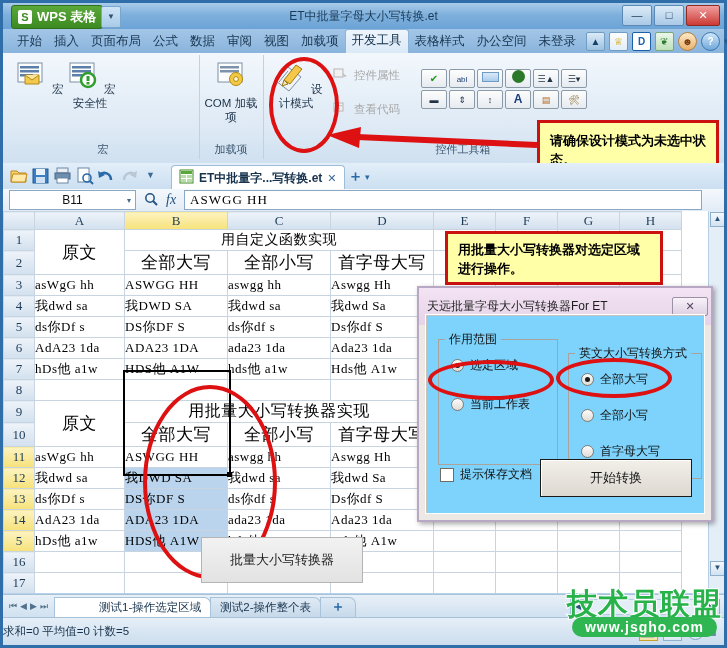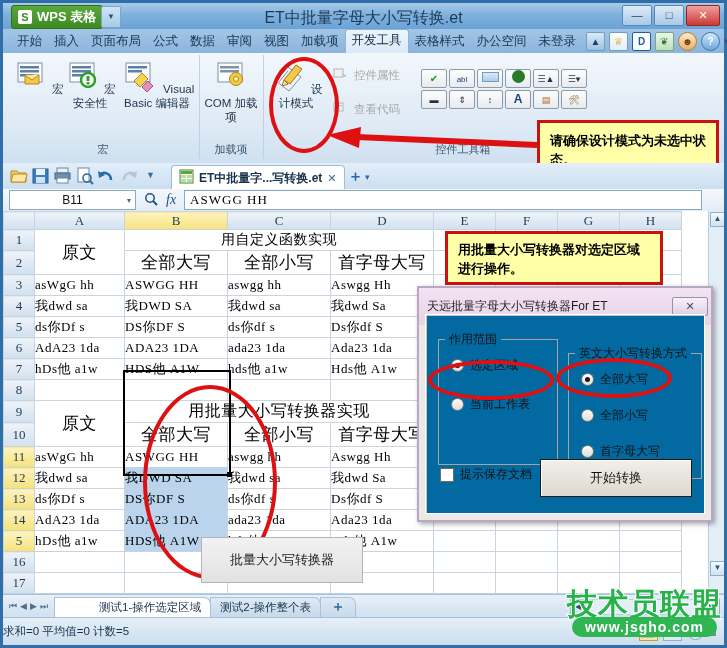--- a/index.html
+++ b/index.html
@@ -22,21 +22,21 @@
   .titlebar{position:absolute;left:0;top:0;right:0;height:26px;
     background:linear-gradient(#a9cbe9,#7fb0dc 45%,#6ba3d6);}
   .wpslogo{position:absolute;left:8px;top:2px;height:22px;display:flex;align-items:center;
     background:linear-gradient(#5aa73a,#3d8a22);border:1px solid #2e7018;border-radius:3px;
     padding:0 6px;color:#fff;font-weight:bold;font-size:13px;gap:5px;}
   .wpslogo .sq{width:14px;height:14px;background:#fff;color:#3d8a22;border-radius:2px;
     font-size:11px;line-height:14px;text-align:center;font-weight:bold;}
   .wpsdrop{position:absolute;left:98px;top:3px;width:18px;height:20px;
     background:linear-gradient(#cfe4f6,#a8cbe8);border:1px solid #7ba6cc;border-radius:2px;
     color:#30506e;font-size:8px;text-align:center;line-height:20px;}
-  .doctitle{position:absolute;left:0;right:0;top:5px;text-align:center;color:#1b3a57;font-size:16px;}
+  .doctitle{position:absolute;left:0;right:0;top:5px;text-align:center;color:#1b3a57;font-size:12px;}
   .wbtns{position:absolute;right:4px;top:2px;display:flex;gap:2px;}
   .wbtn{width:28px;height:19px;border:1px solid #5a87b4;border-radius:2px;
     background:linear-gradient(#dcebf8,#a9c9e6);color:#1b3a57;font-size:11px;
     text-align:center;line-height:18px;}
   .wbtn.close{background:linear-gradient(#f0a0a0,#cc3a34);border-color:#8e2a22;color:#fff;width:32px;font-weight:bold;}
 
   
   .menubar{position:absolute;left:0;top:26px;right:0;height:24px;
     background:linear-gradient(#a3c6e6,#8ab4dd);display:flex;align-items:center;padding-left:8px;}
   .mitem{padding:3px 6px;color:#18354f;font-size:12.5px;white-space:nowrap;}
@@ -104,21 +104,21 @@
   .selbox{position:absolute;border:2px solid #000;pointer-events:none;}
   .selbox .nub{position:absolute;right:-3px;bottom:-3px;width:5px;height:5px;background:#000;}
 
   
   .dlg{position:absolute;left:414px;top:283px;width:296px;height:236px;
     background:#ece9e4;border:2px solid #b9a8c4;box-shadow:2px 2px 5px rgba(0,0,0,.35);box-sizing:border-box;}
   .dlgtitle{height:37px;background:linear-gradient(#f3e3f3,#e6d3e8);display:flex;align-items:center;
     padding:0 3px 0 8px;font-size:12px;color:#1d1d1d;}
   .dlgx{margin-left:auto;width:34px;height:17px;border:1px solid #9b90a4;border-radius:2px;
     background:linear-gradient(#f8f2fa,#ddd0e2);color:#55445e;font-size:11px;text-align:center;line-height:16px;}
-  .dlgbody{position:absolute;left:6px;top:26px;right:6px;bottom:6px;background:#0369a1;
+  .dlgbody{position:absolute;left:6px;top:26px;right:6px;bottom:6px;background:#7dd3fc;
     border:1px solid #fff;box-shadow:inset 1px 1px 0 #c8c4bd;}
   fieldset.fs{position:absolute;border:1px solid #a8a49d;margin:0;padding:0;}
   fieldset.fs legend{font-size:12px;color:#111;padding:0 4px;margin-left:6px;}
   .radio{display:flex;align-items:center;gap:6px;font-size:12px;color:#111;margin:9px 0 0 12px;}
   .rdot{width:11px;height:11px;border-radius:50%;border:1px solid #7d7a74;
     background:linear-gradient(#fbfbfb,#e0ddd7);position:relative;flex:none;}
   .rdot.on::after{content:"";position:absolute;left:3px;top:3px;width:5px;height:5px;
     border-radius:50%;background:#1a1a1a;}
   .chk{position:absolute;left:14px;bottom:30px;display:flex;align-items:center;gap:6px;font-size:12px;color:#111;}
   .cbx{width:12px;height:12px;border:1px solid #6f6c66;background:#fff;}
@@ -232,32 +232,20 @@
             <rect x="5" y="2" width="24" height="19" fill="#fdfdfd" stroke="#7c90a6"></rect>
             <rect x="7" y="5" width="19" height="2.5" fill="#5b7fa8"></rect>
               <rect x="7" y="9" width="19" height="2.5" fill="#5b7fa8"></rect>
             <rect x="7" y="13" width="19" height="2.5" fill="#5b7fa8"></rect>
             <circle cx="23" cy="19" r="7" fill="#fff" stroke="#2f9e2f" stroke-width="2.5"></circle>
             <rect x="21.5" y="15" width="3" height="5" fill="#2f9e2f"></rect>
               <rect x="21.5" y="21" width="3" height="2.5" fill="#2f9e2f"></rect>
           </svg>
         </span>
         <span class="lbl">宏安全性</span>
-      </div>
-      <div class="rbtn" style="left:108px;top:6px;width:84px">
-        <span class="ico">
-          <svg width="40" height="32" viewBox="0 0 40 32">
-            <rect x="6" y="2" width="24" height="19" fill="#fdfdfd" stroke="#7c90a6"></rect>
-            <rect x="8" y="5" width="19" height="2.5" fill="#5b7fa8"></rect>
-              <rect x="8" y="9" width="14" height="2.5" fill="#5b7fa8"></rect>
-            <path d="M14 20 l8 -8 l6 6 l-8 8 z" fill="#f6d34f" stroke="#b08b13"></path>
-            <path d="M22 26 l6 -6 l5 5 l-6 6 z" fill="#e48fc0" stroke="#a7538a"></path>
-          </svg>
-        </span>
-        <span class="lbl" style="white-space:pre-line">Visual Basic 编辑器</span>
       </div>
       <div class="grplabel">宏</div>
     </div>
 
     <div class="grp" style="left:196px;width:64px">
       <div class="rbtn" style="left:5px;top:6px">
         <span class="ico">
           <svg width="36" height="32" viewBox="0 0 36 32">
             <rect x="5" y="2" width="24" height="19" fill="#fdfdfd" stroke="#7c90a6"></rect>
             <rect x="7" y="5" width="19" height="2.5" fill="#7d93ab"></rect>

